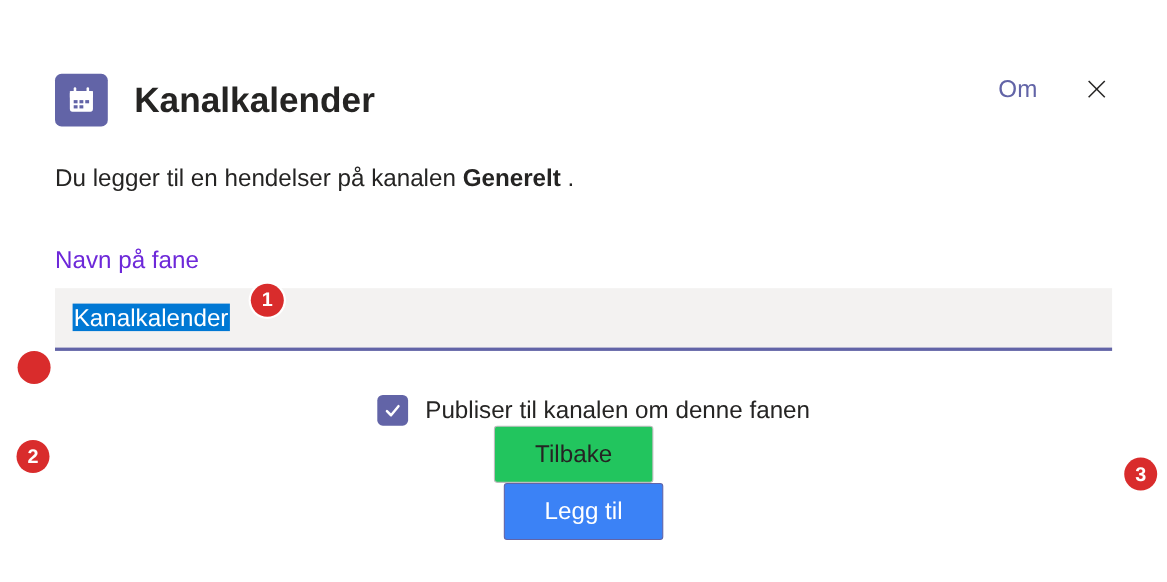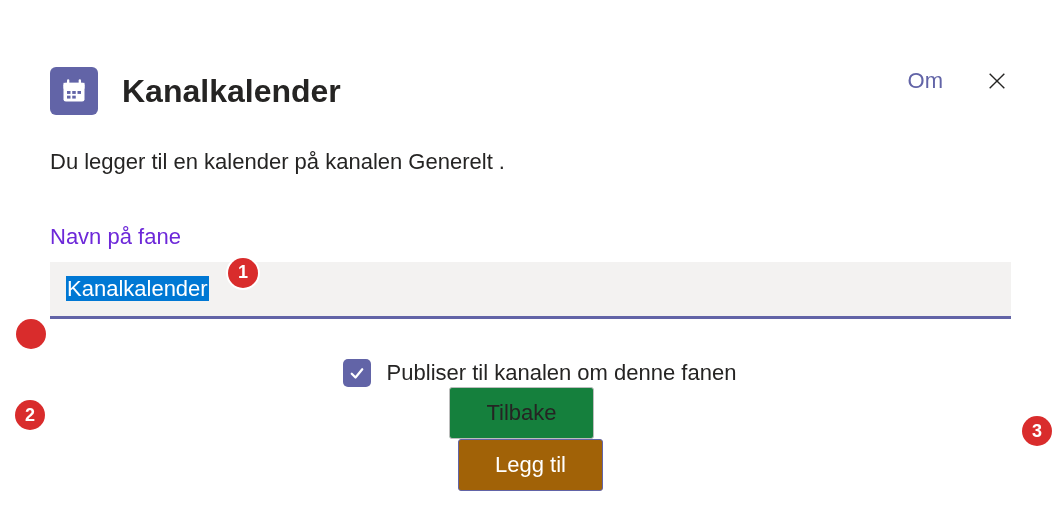--- a/index.html
+++ b/index.html
@@ -66,21 +66,21 @@
   }
   .close-btn svg { display:block; }
 
   
   .desc {
     margin-top: 32px;
     font-size: 22px;
     line-height: 1.4;
     color: #252423;
   }
-  .desc .bold { font-weight: 400; }
+  .desc .bold { font-weight: 700; }
 
   
   .field-block { margin-top: 46px; }
   .field-label {
     font-size: 22px;
     color: #6d28d9;
     margin-bottom: 12px;
   }
   .text-field {
     background: #f3f2f1;
@@ -132,27 +132,27 @@
   .spacer { flex: 1; }
   .btn {
     font-size: 22px;
     padding: 14px 36px;
     border-radius: 3px;
     cursor: pointer;
     user-select: none;
     line-height: 1;
   }
   .btn-secondary {
-    background: #15803d;
+    background: #22c55e;
     border: 1px solid #bdbdbd;
     color: #252423;
     margin-right: 18px;
   }
   .btn-primary {
-    background: #a16207;
+    background: #3b82f6;
     border: 1px solid #6264A7;
     color: #ffffff;
   }
 
   
   .badge {
     position: absolute;
     width: 30px;
     height: 30px;
     border-radius: 50%;
@@ -194,21 +194,21 @@
         <svg width="22" height="22" viewBox="0 0 24 24">
           <line x1="4" y1="4" x2="20" y2="20" stroke="#252423" stroke-width="1.5"></line>
           <line x1="20" y1="4" x2="4" y2="20" stroke="#252423" stroke-width="1.5"></line>
         </svg>
       </div>
     </div>
   </div>
 
   <div class="desc">
     <div>
-      <span>Du legger til en kalender på kanalen </span><span class="bold">Generelt</span><span> .</span>
+      <span>Du legger til en hendelser på kanalen </span><span class="bold">Generelt</span><span> .</span>
     </div>
   </div>
 
   <div class="field-block">
     <div class="field-label">Navn på fane</div>
     <div class="text-field" style="position:relative;">
       <span class="selected">Kanalkalender</span>
       
       <div class="badge" style="left:178px; top:-4px;">1</div>
     </div>

